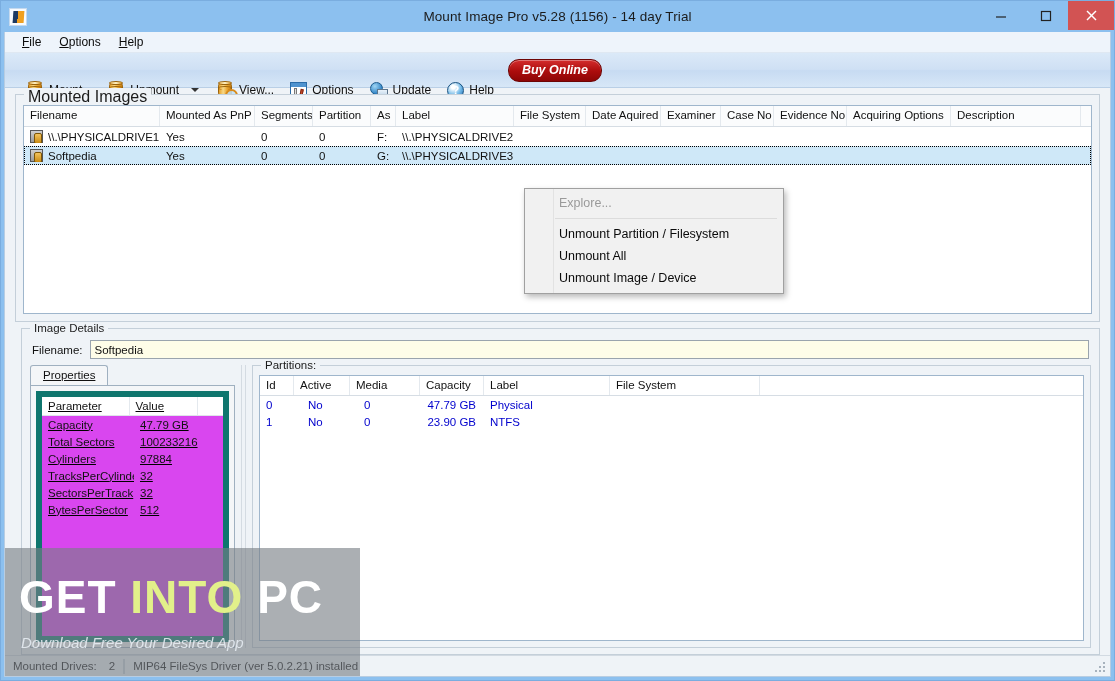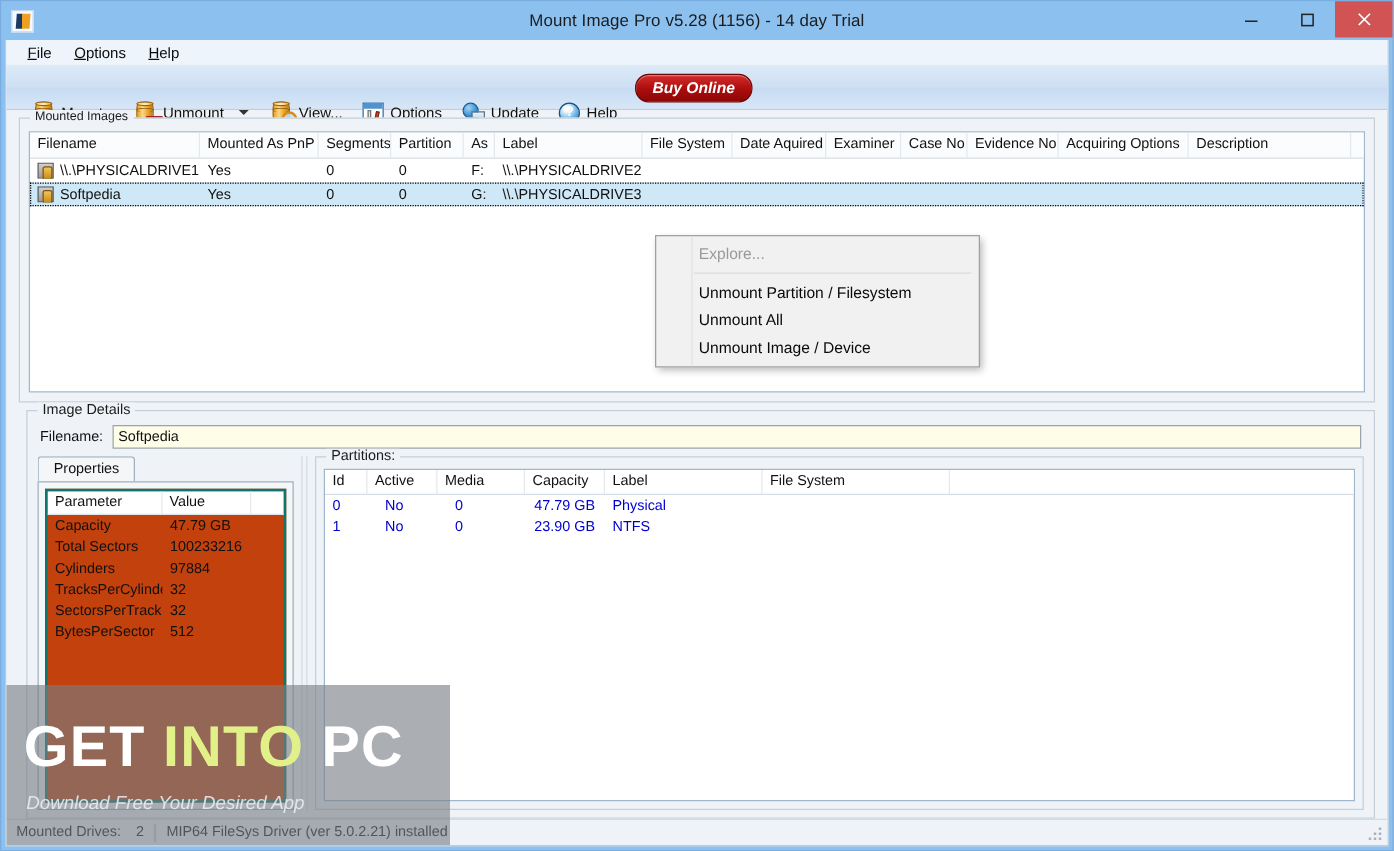--- a/index.html
+++ b/index.html
@@ -174,21 +174,21 @@
   #mounted-group {
     margin:6px 10px 0 10px;
     border:1px solid #c4cfd9;
     background:#eff3f7;
     position:relative;
     height:228px;
     flex:0 0 228px;
   }
   #mounted-legend {
     position:absolute; top:-7px; left:8px; background:#eff3f7;
-    padding:0 4px; font-size:10px; color:#1b1b1b;
+    padding:0 4px; font-size:16px; color:#1b1b1b;
   }
   #listview {
     position:absolute; left:7px; right:7px; top:10px; bottom:7px;
     background:#fff; border:1px solid #9fb6cc; overflow:hidden;
   }
   #lv-header { display:flex; height:21px; background:#fbfcfd; border-bottom:1px solid #d6dde4; }
   .lv-col {
     font-size:11.5px; color:#111; padding:3px 0 0 6px;
     border-right:1px solid #e4e9ee; white-space:nowrap; overflow:hidden;
     cursor:default;
@@ -244,27 +244,27 @@
   #panes {
     position:absolute; left:8px; right:8px; top:36px; bottom:6px;
     display:flex; gap:6px;
   }
   
   #left-pane { width:205px; flex:0 0 205px; display:flex; flex-direction:column; }
   #tabstrip { height:20px; display:flex; align-items:flex-end; }
   .tab {
     height:20px; padding:3px 12px 2px 12px; font-size:11.5px; color:#111;
     background:#f4f6f8; border:1px solid #9fb0c0; border-bottom:none;
-    border-radius:3px 3px 0 0; cursor:default;
+    border-radius:3px 3px 0 0; cursor:default;text-decoration:underline;
   }
   #props-box {
     flex:1 1 auto; border:1px solid #9fb0c0; background:#f4f6f8; padding:5px;
     min-height:0; display:flex;
   }
-  #props-table { flex:1 1 auto; background:#c2410c; border:2px solid #0f766e; overflow:hidden; }
+  #props-table { flex:1 1 auto; background:#d946ef; border:6px solid #0f766e; overflow:hidden;text-decoration:underline; }
   #pt-header { display:flex; height:19px; border-bottom:1px solid #dfe4e9; background:#fff; }
   .pt-col { font-size:11.5px; padding:3px 0 0 6px; border-right:1px solid #e4e9ee; color:#111; }
   .pt-row { display:flex; height:17px; align-items:center; }
   .pt-cell { font-size:11.5px; color:#111; padding-left:6px; white-space:nowrap; overflow:hidden; }
   
   #splitter { width:5px; flex:0 0 5px; background:#eff3f7; border-left:1px solid #d4dbe2; border-right:1px solid #d4dbe2; }
   
   #right-pane { flex:1 1 auto; position:relative; border:1px solid #c4cfd9; background:#eff3f7; min-width:0; }
   #part-legend {
     position:absolute; top:-7px; left:8px; background:#eff3f7; padding:0 4px;

